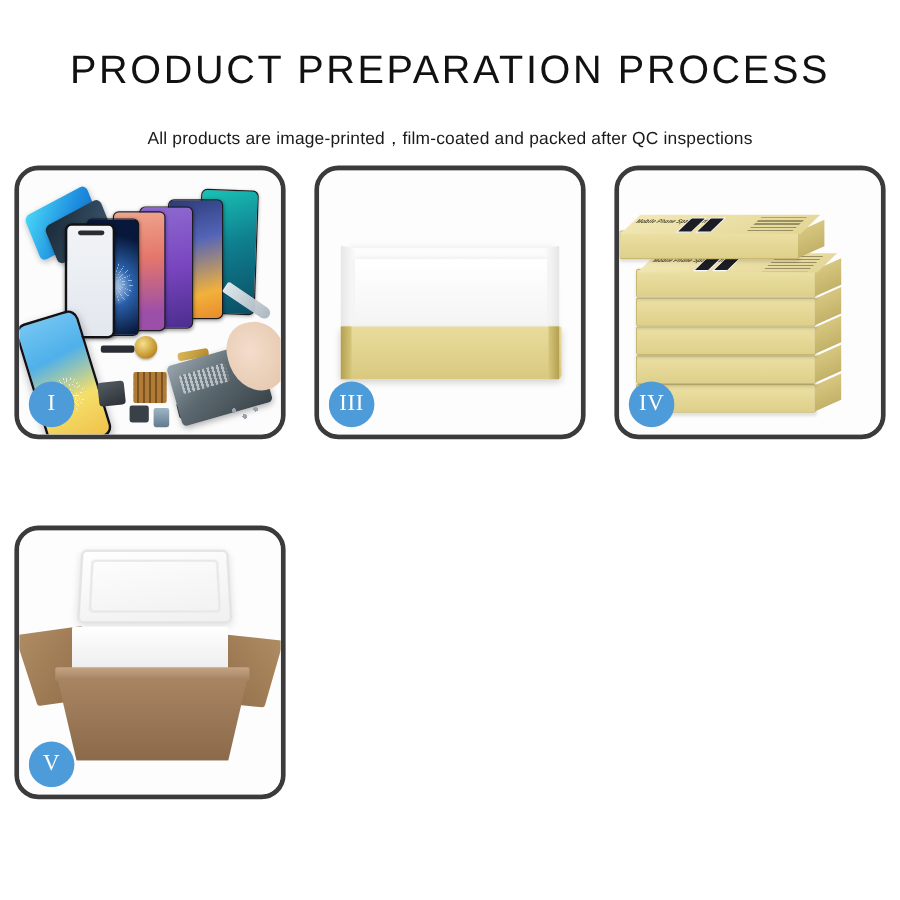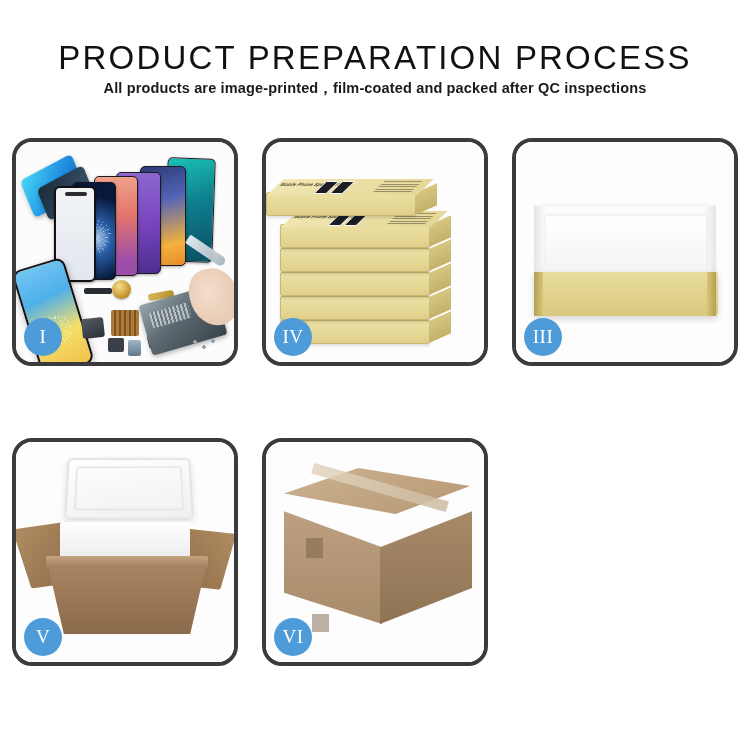--- a/index.html
+++ b/index.html
@@ -15,24 +15,24 @@
   .header { padding-top: 40px; text-align: center; }
   .title {
     font-size: 33px;
     letter-spacing: 2.2px;
     color: #111111;
     font-weight: 400;
     line-height: 1.1;
     white-space: nowrap;
   }
   .subtitle {
-    margin-top: 3px;
+    margin-top: 30px;
     font-size: 14.5px;
     color: #1a1a1a;
-    font-weight: 700;
+    font-weight: 400;
     letter-spacing: .15px;
     white-space: nowrap;
   }
 
   
   .grid {
     position: absolute;
     left: 12px; top: 138px;
     width: 726px;
     display: grid;
@@ -413,95 +413,84 @@
         <div class="tweezer"></div>
         <div class="hand"></div>
         <div class="screws"></div>
       </div>
       <div class="badge">I</div>
     </div>
 
 
     <div class="panel">
       <div class="stage">
-        <div class="stack">
-
-          <div class="sbox" style="left:0px; top:150px;">
-            <div class="side"></div>
-          </div>
-          <div class="sbox" style="left:0px; top:126px;">
-            <div class="side"></div>
-          </div>
-          <div class="sbox" style="left:0px; top:102px;">
-            <div class="side"></div>
-          </div>
-          <div class="sbox" style="left:0px; top:78px;">
-            <div class="side"></div>
-          </div>
-
-          <div class="sbox" style="left:0px; top:54px;">
-            <div class="side"></div>
-            <div class="lid"></div>
-            <div class="lbl">Mobile Phone Spare Parts</div>
-            <div class="thumbs">
-                <i></i>
-                <i></i>
-              </div>
-            <div class="speclines"></div>
-          </div>
-
-          <div class="sbox" style="left:-14px; top:22px;">
-            <div class="side"></div>
-            <div class="lid"></div>
-            <div class="lbl">Mobile Phone Spare Parts</div>
-            <div class="thumbs">
-                <i></i>
-                <i></i>
-              </div>
-            <div class="speclines"></div>
-          </div>
-
-        </div>
-      </div>
-      <div class="badge">IV</div>
-    </div>
-
-    <div class="panel">
-      <div class="stage">
         <div class="box3-lid"></div>
         <div class="box3-lidflapL"></div>
         <div class="box3-lidflapR"></div>
         <div class="box3-foam"></div>
         <div class="box3-bubble"></div>
         <div class="box3-body"></div>
         <div class="box3-edgeL"></div>
         <div class="box3-edgeR"></div>
       </div>
       <div class="badge">III</div>
+    </div>
+
+    <div class="panel">
+      <div class="stage">
+        <div class="stack">
+
+          <div class="sbox" style="left:0px; top:150px;">
+            <div class="side"></div>
+          </div>
+          <div class="sbox" style="left:0px; top:126px;">
+            <div class="side"></div>
+          </div>
+          <div class="sbox" style="left:0px; top:102px;">
+            <div class="side"></div>
+          </div>
+          <div class="sbox" style="left:0px; top:78px;">
+            <div class="side"></div>
+          </div>
+
+          <div class="sbox" style="left:0px; top:54px;">
+            <div class="side"></div>
+            <div class="lid"></div>
+            <div class="lbl">Mobile Phone Spare Parts</div>
+            <div class="thumbs">
+                <i></i>
+                <i></i>
+              </div>
+            <div class="speclines"></div>
+          </div>
+
+          <div class="sbox" style="left:-14px; top:22px;">
+            <div class="side"></div>
+            <div class="lid"></div>
+            <div class="lbl">Mobile Phone Spare Parts</div>
+            <div class="thumbs">
+                <i></i>
+                <i></i>
+              </div>
+            <div class="speclines"></div>
+          </div>
+
+        </div>
+      </div>
+      <div class="badge">IV</div>
     </div>
 
     <div class="panel">
       <div class="stage">
         <div class="v-flapL"></div>
         <div class="v-flapR"></div>
         <div class="v-lid"></div>
         <div class="v-inner"></div>
         <div class="v-foam"></div>
         <div class="v-cartonlip"></div>
         <div class="v-carton"></div>
       </div>
       <div class="badge">V</div>
     </div>
 
-    <div class="panel">
-      <div class="stage">
-        <div class="vi-top"></div>
-        <div class="vi-left"></div>
-        <div class="vi-right"></div>
-        <div class="vi-tape"></div>
-        <div class="vi-tab1"></div>
-        <div class="vi-tab2"></div>
-      </div>
-      <div class="badge">VI</div>
-    </div>
 
   </div>
 </div>
 
 </body></html>

